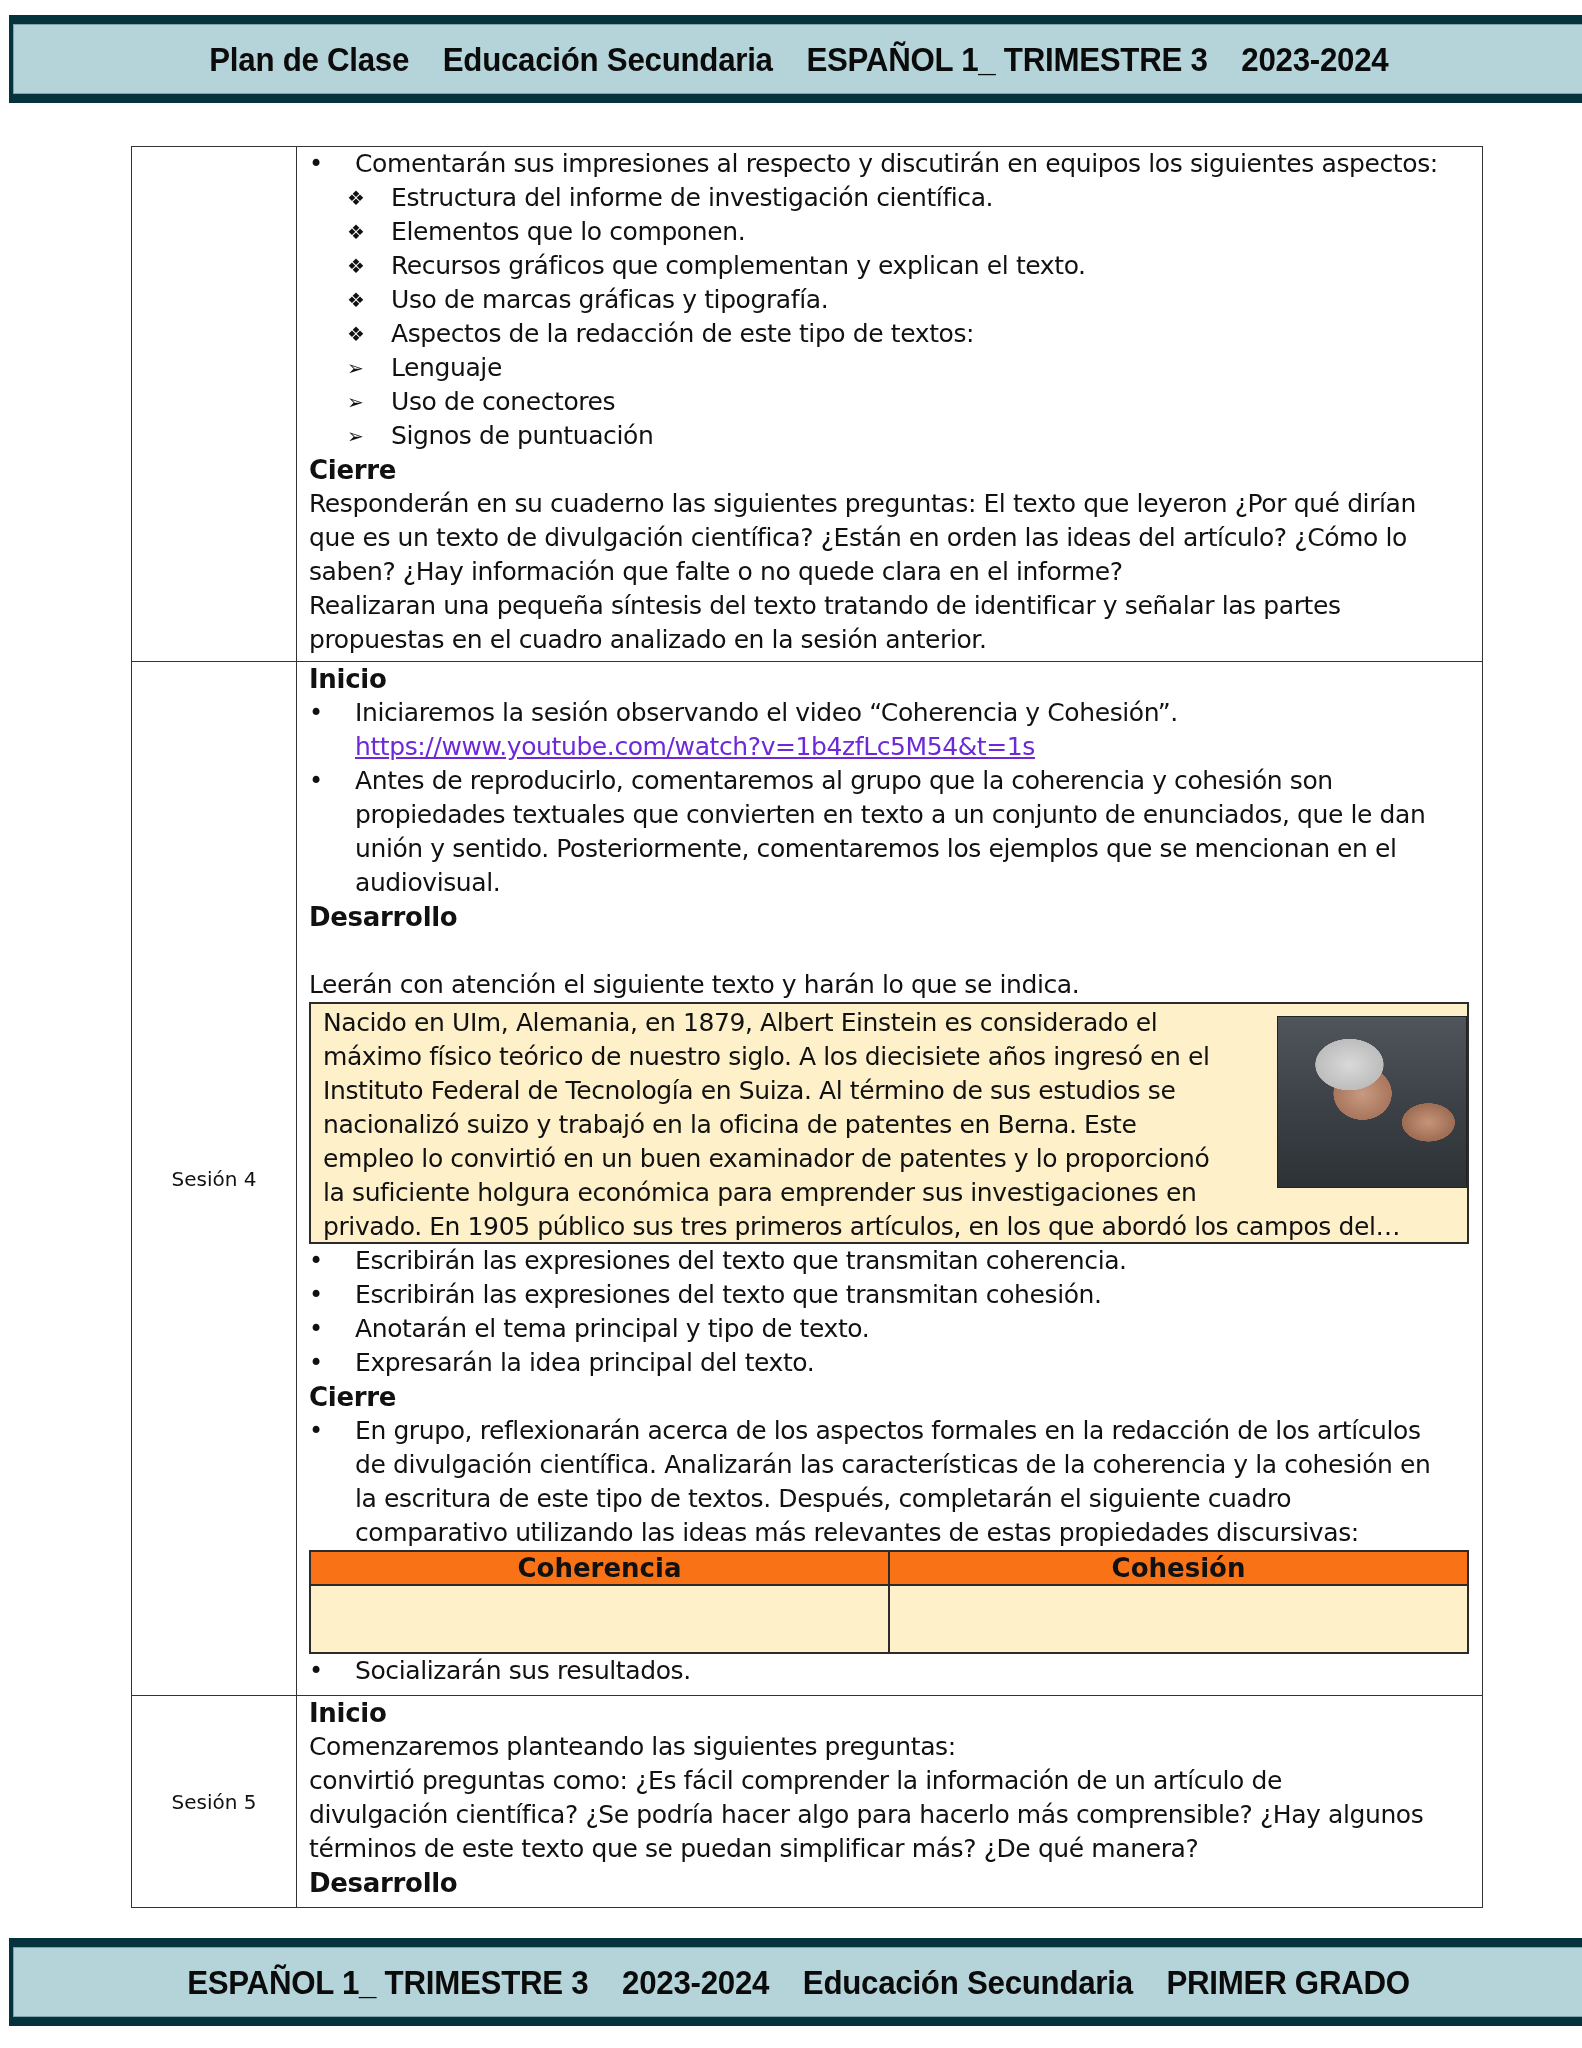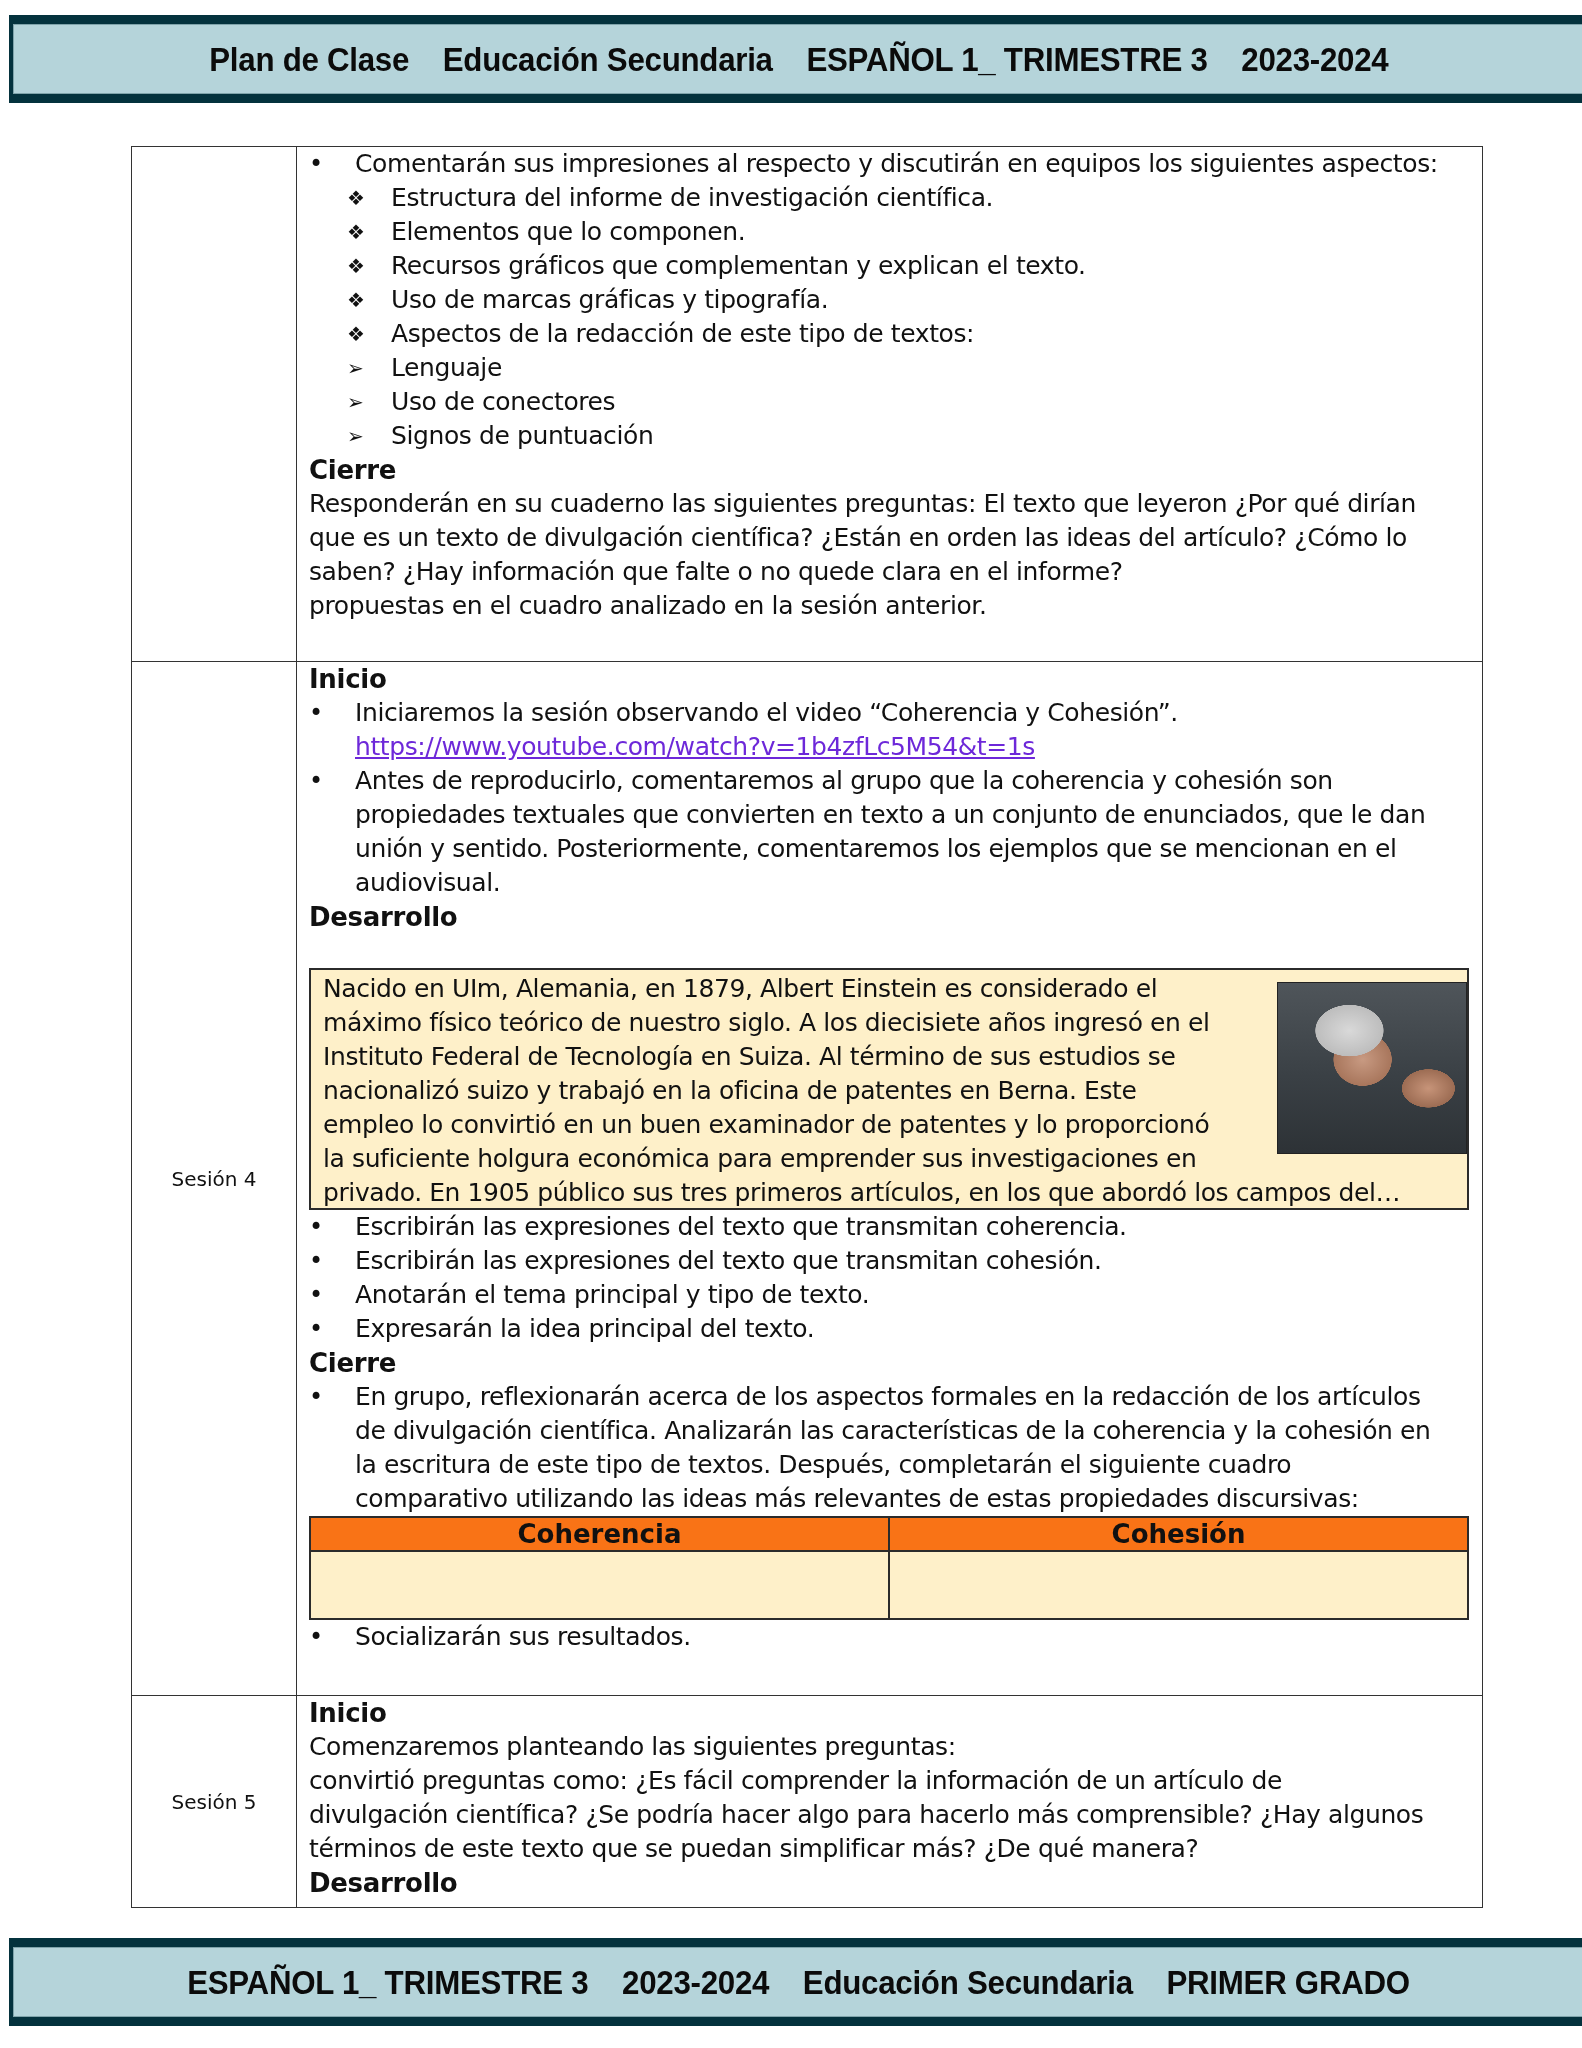--- a/index.html
+++ b/index.html
@@ -93,40 +93,42 @@
       <div class="line sub"><span class="glyph">❖</span><span>Recursos gráficos que complementan y explican el texto.</span></div>
       <div class="line sub"><span class="glyph">❖</span><span>Uso de marcas gráficas y tipografía.</span></div>
       <div class="line sub"><span class="glyph">❖</span><span>Aspectos de la redacción de este tipo de textos:</span></div>
       <div class="line sub"><span class="glyph">➢</span><span>Lenguaje</span></div>
       <div class="line sub"><span class="glyph">➢</span><span>Uso de conectores</span></div>
       <div class="line sub"><span class="glyph">➢</span><span>Signos de puntuación</span></div>
       <div class="heading">Cierre</div>
       <div class="line">Responderán en su cuaderno las siguientes preguntas: El texto que leyeron ¿Por qué dirían</div>
       <div class="line">que es un texto de divulgación científica? ¿Están en orden las ideas del artículo? ¿Cómo lo</div>
       <div class="line">saben? ¿Hay información que falte o no quede clara en el informe?</div>
+      <div class="line">Realizaran una pequeña síntesis del texto tratando de identificar y señalar las partes</div>
       <div class="line">propuestas en el cuadro analizado en la sesión anterior.</div>
     </div>
   </div>
 
   <div class="row" style="top:514px; height:1034px;">
     <div class="label-cell">
       <span class="label-text">Sesión 4</span>
     </div>
     <div class="content-cell">
       <div class="heading">Inicio</div>
       <div class="line bullet">Iniciaremos la sesión observando el video “Coherencia y Cohesión”.</div>
       <div class="line cont">
         <span class="link">https://www.youtube.com/watch?v=1b4zfLc5M54&amp;t=1s</span>
       </div>
       <div class="line bullet">Antes de reproducirlo, comentaremos al grupo que la coherencia y cohesión son</div>
       <div class="line cont">propiedades textuales que convierten en texto a un conjunto de enunciados, que le dan</div>
       <div class="line cont">unión y sentido. Posteriormente, comentaremos los ejemplos que se mencionan en el</div>
       <div class="line cont">audiovisual.</div>
       <div class="heading">Desarrollo</div>
       <div class="line" style="height:34px;"></div>
+      <div class="line">Leerán con atención el siguiente texto y harán lo que se indica.</div>
 
       <div class="quote-box">
         <div class="portrait"></div>
         <div class="line">Nacido en UIm, Alemania, en 1879, Albert Einstein es considerado el</div>
         <div class="line">máximo físico teórico de nuestro siglo. A los diecisiete años ingresó en el</div>
         <div class="line">Instituto Federal de Tecnología en Suiza. Al término de sus estudios se</div>
         <div class="line">nacionalizó suizo y trabajó en la oficina de patentes en Berna. Este</div>
         <div class="line">empleo lo convirtió en un buen examinador de patentes y lo proporcionó</div>
         <div class="line">la suficiente holgura económica para emprender sus investigaciones en</div>
         <div class="line">privado. En 1905 público sus tres primeros artículos, en los que abordó los campos del…</div>

